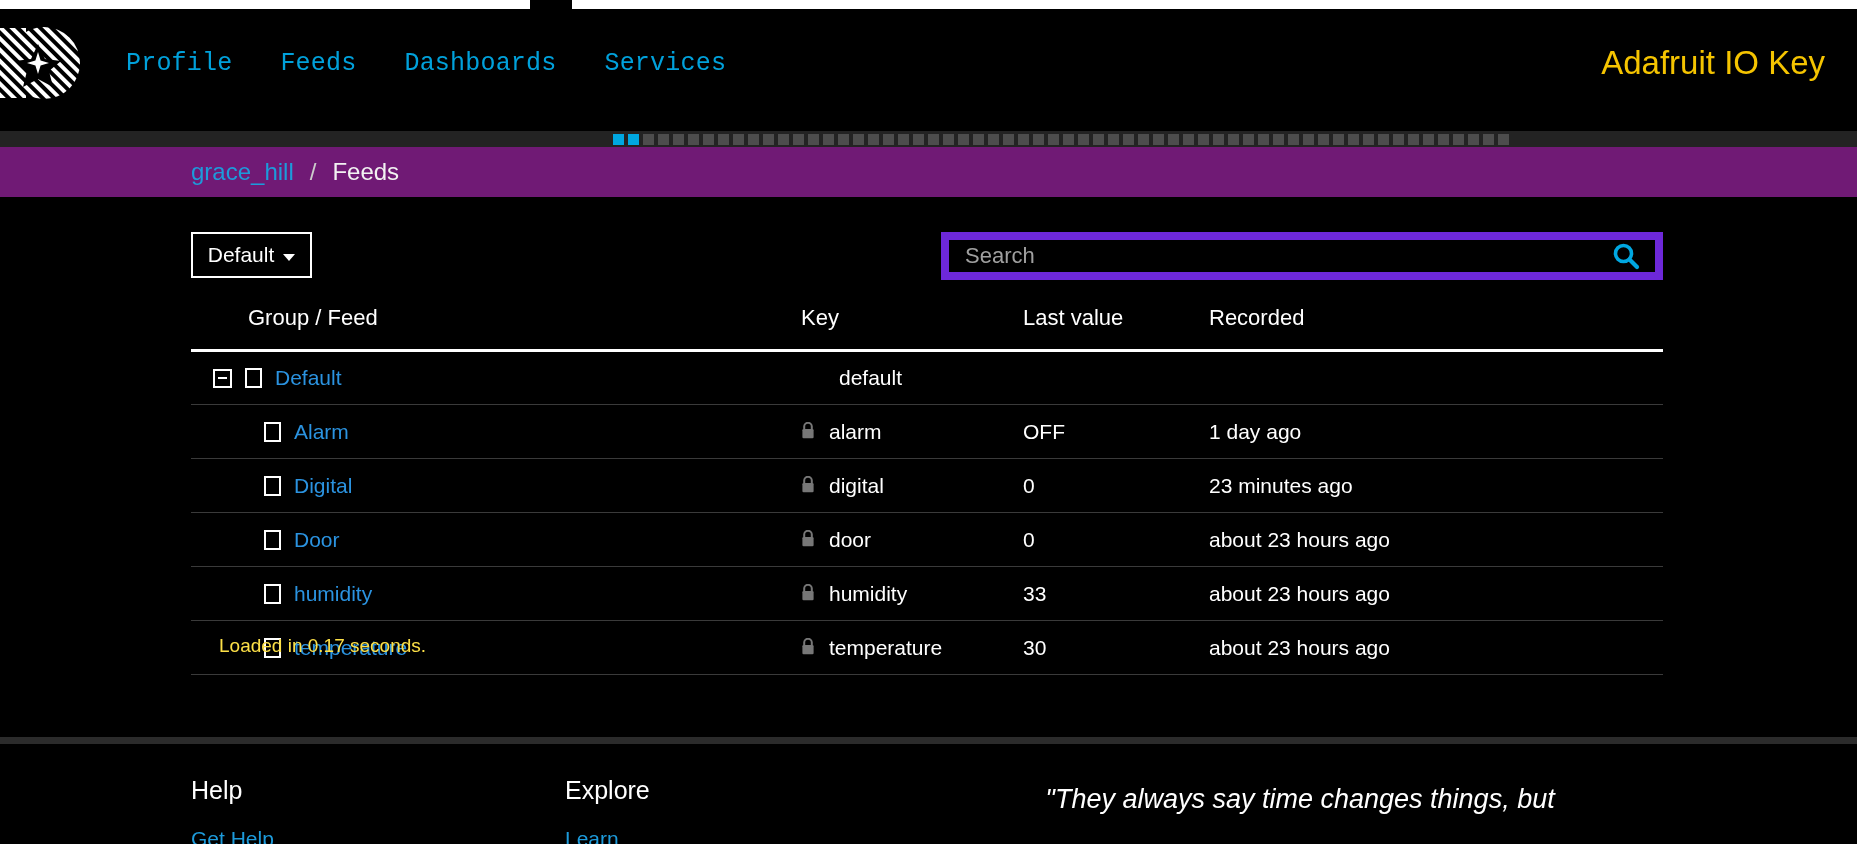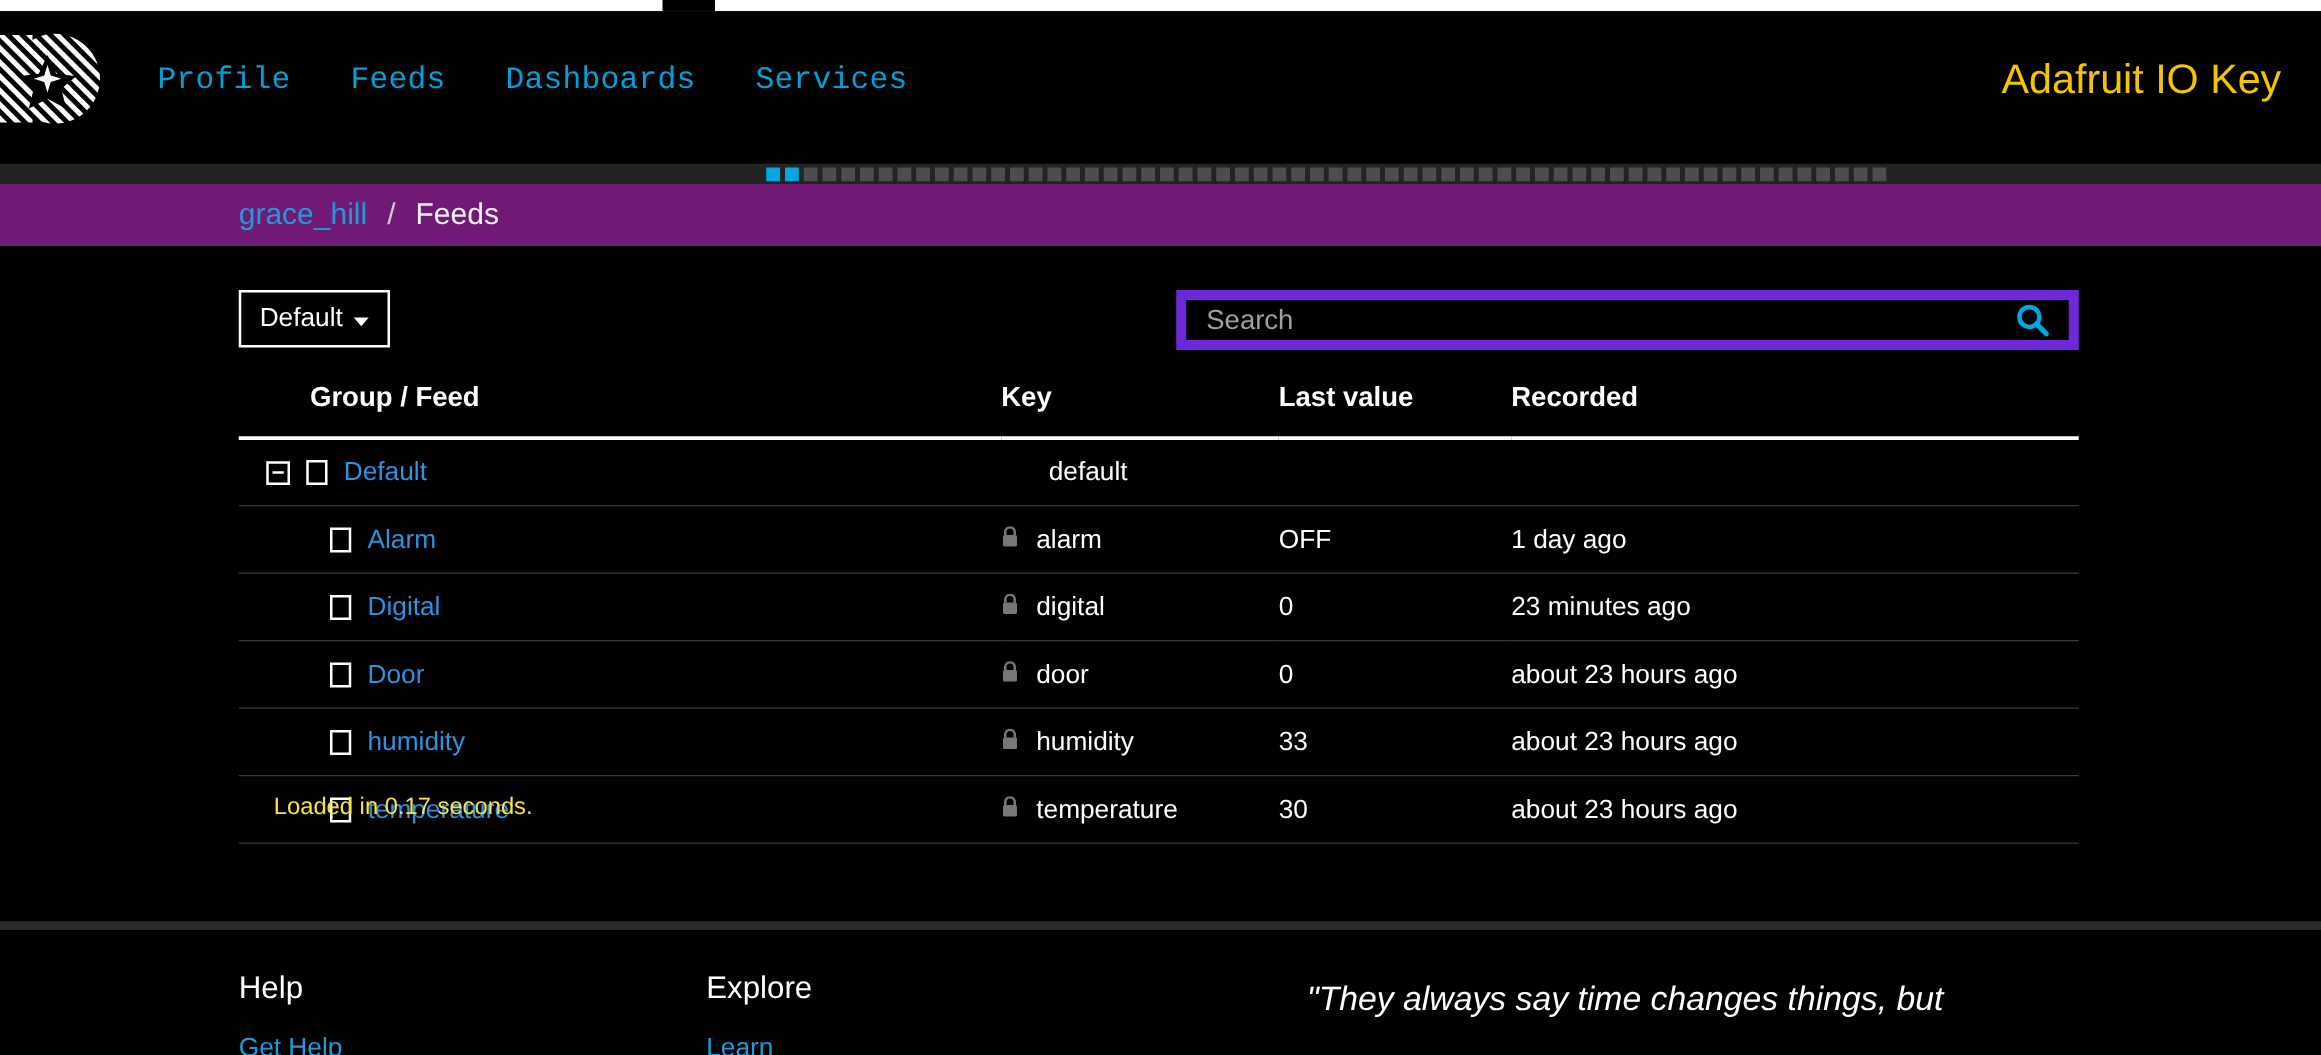--- a/index.html
+++ b/index.html
@@ -200,21 +200,21 @@
   
   .feeds-table {
     position: absolute;
     top: 108px;
     left: 191px;
     width: 1472px;
     border-collapse: collapse;
   }
   .feeds-table th {
     text-align: left;
-    font-weight: bold;
+    font-weight: normal;
     color: #ffffff;
     font-size: 22px;
     padding: 0 0 18px 0;
     border-bottom: 3px solid #ffffff;
   }
   .feeds-table td {
     color: #ffffff;
     font-size: 21px;
     padding: 14px 0;
     border-bottom: 1px solid #3a3a3a;

